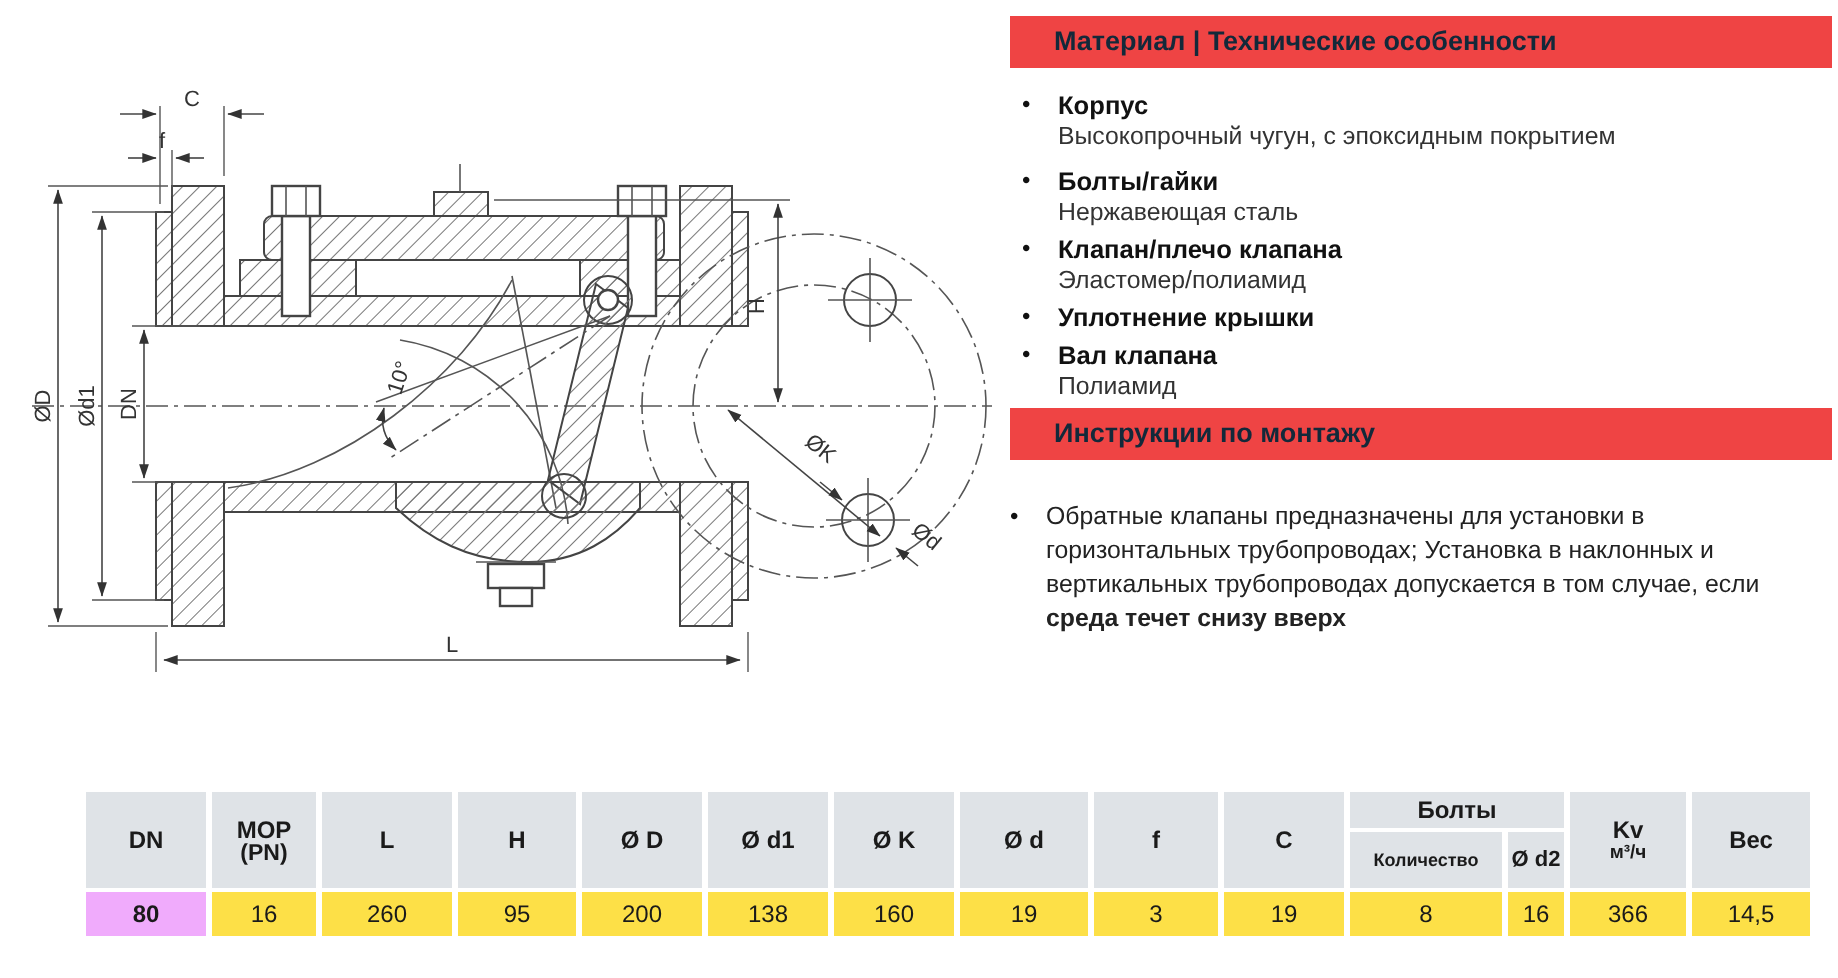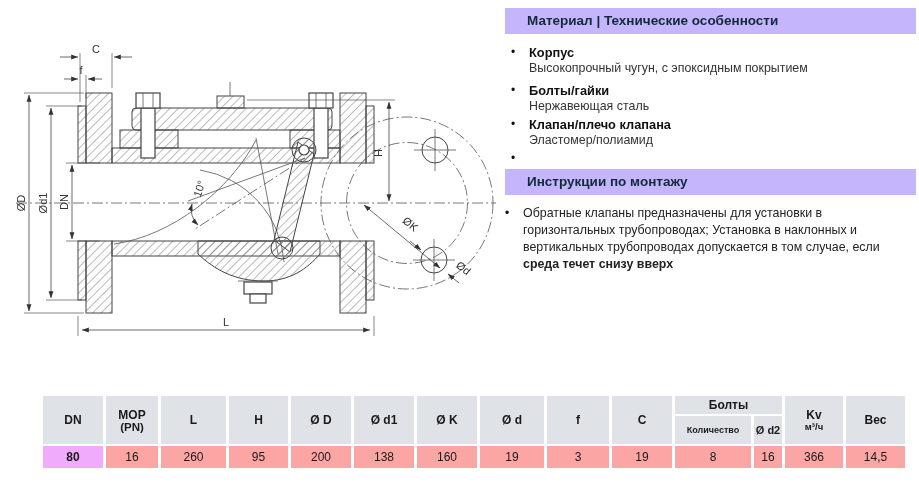--- a/index.html
+++ b/index.html
@@ -12,42 +12,42 @@
   .outl { fill:none; stroke:#444; stroke-width:1; }
   .hat  { fill:url(#hatch); stroke:#444; stroke-width:1; }
   .wht  { fill:#fff; stroke:#444; stroke-width:1.2; }
   .dim  { stroke:#444; stroke-width:0.8; fill:none; }
   .ext  { stroke:#555; stroke-width:0.7; fill:none; }
   .cdash{ stroke:#555; stroke-width:0.8; fill:none; stroke-dasharray:11 3 2 3; }
   .thin { stroke:#555; stroke-width:0.8; fill:none; }
 
   
   .panel { position:absolute; left:505px; top:8px; width:411px; }
-  .bar { background:#c4b5fd; color:#13293a; font-weight:bold; font-size:13.5px;
+  .bar { background:#ef4444; color:#13293a; font-weight:bold; font-size:13.5px;
          height:26px; line-height:26px; padding-left:22px; }
   .mat-list { margin:11px 4px 2px 6px; }
   .mat-item { margin-bottom:4px; }
   .b-row { display:flex; }
   .bullet { width:18px; flex:0 0 18px; text-align:left; color:#111; font-size:12px; }
   .bullet::before { content:"•"; }
   .b-title { font-weight:bold; font-size:12.8px; color:#111; }
   .b-desc { margin-left:18px; font-size:12.4px; color:#333; margin-top:1px; }
-  .inst { display:flex; margin-top:10px; font-size:12.4px; line-height:17px; color:#222; padding-right:4px; }
+  .inst { display:flex; margin-top:20px; font-size:12.4px; line-height:17px; color:#222; padding-right:4px; }
   .inst .txt b { font-weight:bold; }
 
   
   .spec { position:absolute; left:40px; top:394px; }
   table { border-collapse:separate; border-spacing:3px 2px; table-layout:fixed; }
   th,td { text-align:center; vertical-align:middle; overflow:hidden; }
   th { background:#dfe3e7; font-weight:bold; font-size:12px; color:#1a1a1a; padding:2px 1px; }
   th.sub-qty { font-size:9px; padding:9px; }
   th.sub-d2 { font-size:11px; padding:1px; }
   .kv-sub { display:block; font-size:9.5px; font-weight:bold; margin-top:-1px; }
   .mop-sub { display:block; font-size:11.5px; font-weight:bold; margin-top:-1px; }
-  tr.data td { background:#fca5a5; font-size:12px; padding:4px 1px; color:#1a1a1a; }
+  tr.data td { background:#fde047; font-size:12px; padding:4px 1px; color:#1a1a1a; }
   tr.data td.dn { background:#f0abfc; font-weight:bold; }
 </style>
 </head>
 <body>
 
 <div class="page">
 
   <div class="draw-wrap">
     <svg width="500" height="355" viewBox="0 0 500 355">
       <defs>
@@ -214,21 +214,29 @@
       <div class="mat-item">
         <div class="b-row">
             <span class="bullet"></span>
           <span class="b-title">Клапан/плечо клапана</span>
           </div>
         <div class="b-desc">Эластомер/полиамид</div>
       </div>
       <div class="mat-item">
         <div class="b-row">
             <span class="bullet"></span>
-          </div>
+          <span class="b-title">Уплотнение крышки</span>
+          </div>
+      </div>
+      <div class="mat-item">
+        <div class="b-row">
+            <span class="bullet"></span>
+          <span class="b-title">Вал клапана</span>
+          </div>
+        <div class="b-desc">Полиамид</div>
       </div>
     </div>
 
     <div class="bar">Инструкции по монтажу</div>
 
     <div class="inst">
       <span class="bullet"></span>
       <span class="txt"><span>Обратные клапаны предназначены для установки в горизонтальных трубопроводах; Установка в наклонных и вертикальных трубопроводах допускается в том случае, если </span><b>среда течет снизу вверх</b></span>
     </div>
   </div>

